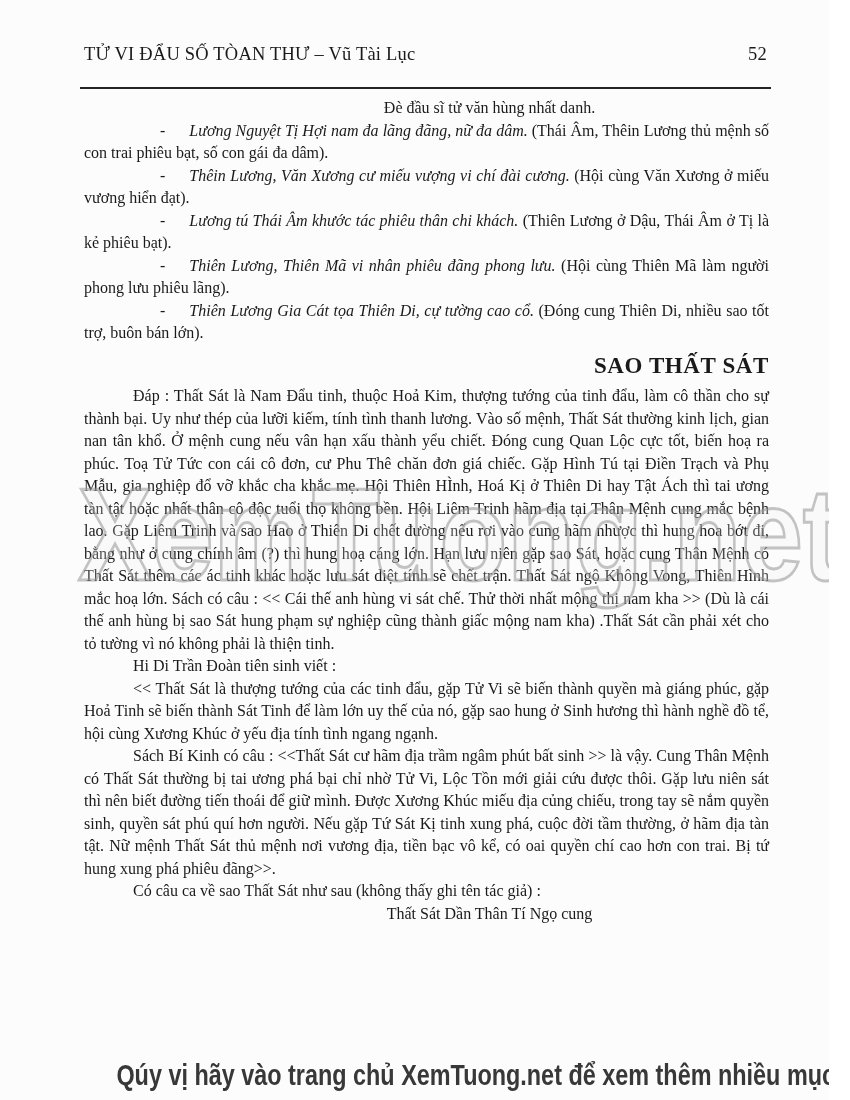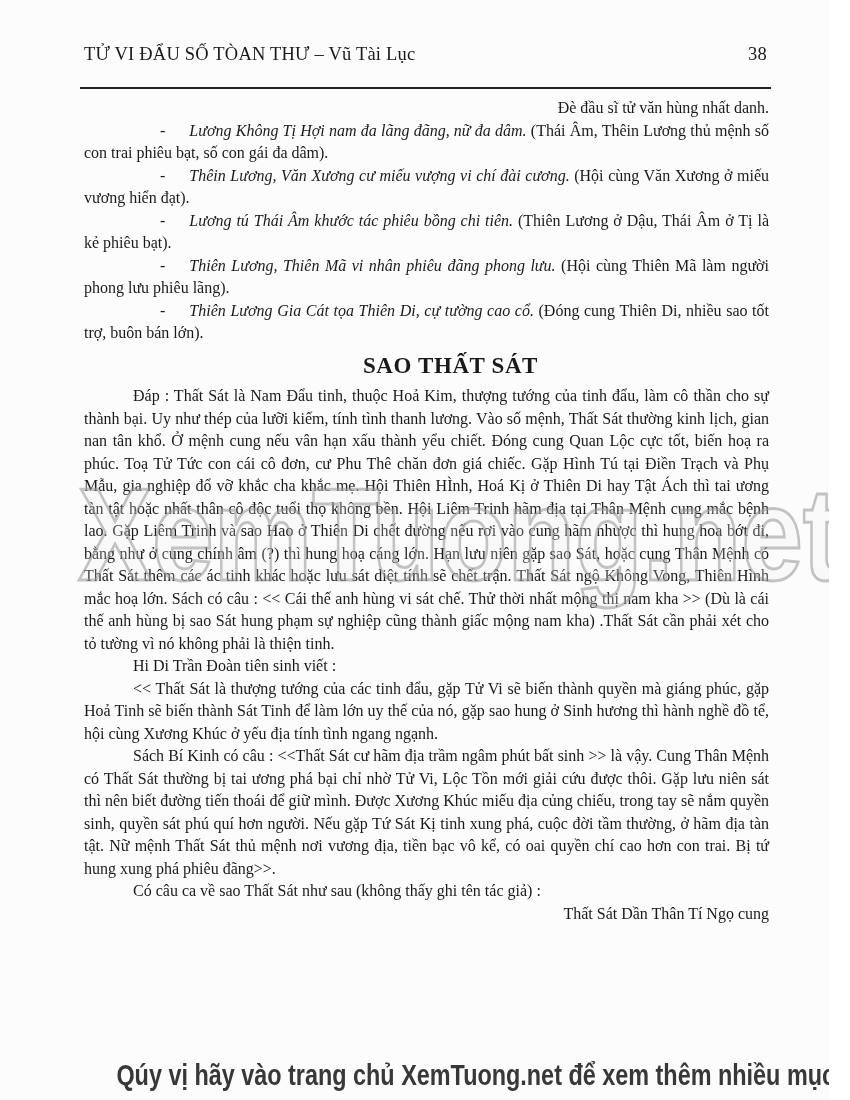--- a/index.html
+++ b/index.html
@@ -15,28 +15,28 @@
   }
   .rule {
     position:absolute; top:87px; left:80px; right:58px;
     border-top:2px solid #232323;
   }
   .content {
     position:absolute; top:97px; left:84px; right:60px;
     font-size:16px; line-height:22.5px; text-align:justify;
   }
   .content p { margin:0; }
-  .verse { text-align:right; text-indent:126px; }
+  .verse { text-align:center; text-indent:126px; }
   .hang { text-indent:76px; }
   .ind  { text-indent:49px; }
   .dash { margin-right:24px; font-style:normal; }
   .quote { font-style:italic; }
   .heading {
     font-size:23px; font-weight:bold; letter-spacing:0.6px;
-    margin:10px 0 8px 0 !important; text-indent:48px; text-align:center;
+    margin:10px 0 8px 0 !important; text-indent:48px; text-align:right;
   }
   .watermark {
     position:absolute; top:462px; left:78px; z-index:5;
     font-family:"Liberation Sans", sans-serif; font-weight:bold;
     font-size:132px; line-height:1.1; white-space:nowrap;
     transform:scaleX(0.84); transform-origin:left top;
     color:rgba(240,240,240,0.22);
     -webkit-text-stroke:3px rgba(148,148,148,0.55);
     pointer-events:none;
   }
@@ -50,37 +50,37 @@
     transform-origin:center; white-space:nowrap;
   }
 </style>
 </head>
 <body>
 
 <div class="page">
 
   <div class="header">
     <span>TỬ VI ĐẨU SỐ TÒAN THƯ – Vũ Tài Lục</span>
-    <span>38</span>
+    <span>52</span>
   </div>
 
   <div class="rule"></div>
 
   <div class="content">
 
     <p class="verse">Đè đầu sĩ tử văn hùng nhất danh.</p>
 
-    <p class="hang"><span class="dash">-</span><span class="quote">Lương Không Tị Hợi nam đa lãng đãng, nữ đa dâm.</span>
+    <p class="hang"><span class="dash">-</span><span class="quote">Lương Nguyệt Tị Hợi nam đa lãng đãng, nữ đa dâm.</span>
       <span>(Thái Âm, Thêin Lương thủ mệnh số con trai phiêu bạt, số con gái đa dâm).</span></p>
 
     <p class="hang"><span class="dash">-</span><span class="quote">Thêin Lương, Văn Xương cư miếu vượng vi chí đài cương.</span>
       <span>(Hội cùng Văn Xương ở miếu vương hiển đạt).</span></p>
 
 
-    <p class="hang"><span class="dash">-</span><span class="quote">Lương tú Thái Âm khước tác phiêu bồng chi tiên.</span>
+    <p class="hang"><span class="dash">-</span><span class="quote">Lương tú Thái Âm khước tác phiêu thân chi khách.</span>
       <span>(Thiên Lương ở Dậu, Thái Âm ở Tị là kẻ phiêu bạt).</span></p>
 
     <p class="hang"><span class="dash">-</span><span class="quote">Thiên Lương, Thiên Mã vi nhân phiêu đãng phong lưu.</span>
       <span>(Hội cùng Thiên Mã làm người phong lưu phiêu lãng).</span></p>
 
     <p class="hang"><span class="dash">-</span><span class="quote">Thiên Lương Gia Cát tọa Thiên Di, cự tường cao cổ.</span>
       <span>(Đóng cung Thiên Di, nhiều sao tốt trợ, buôn bán lớn).</span></p>
 
     <p class="heading">SAO THẤT SÁT</p>
 

